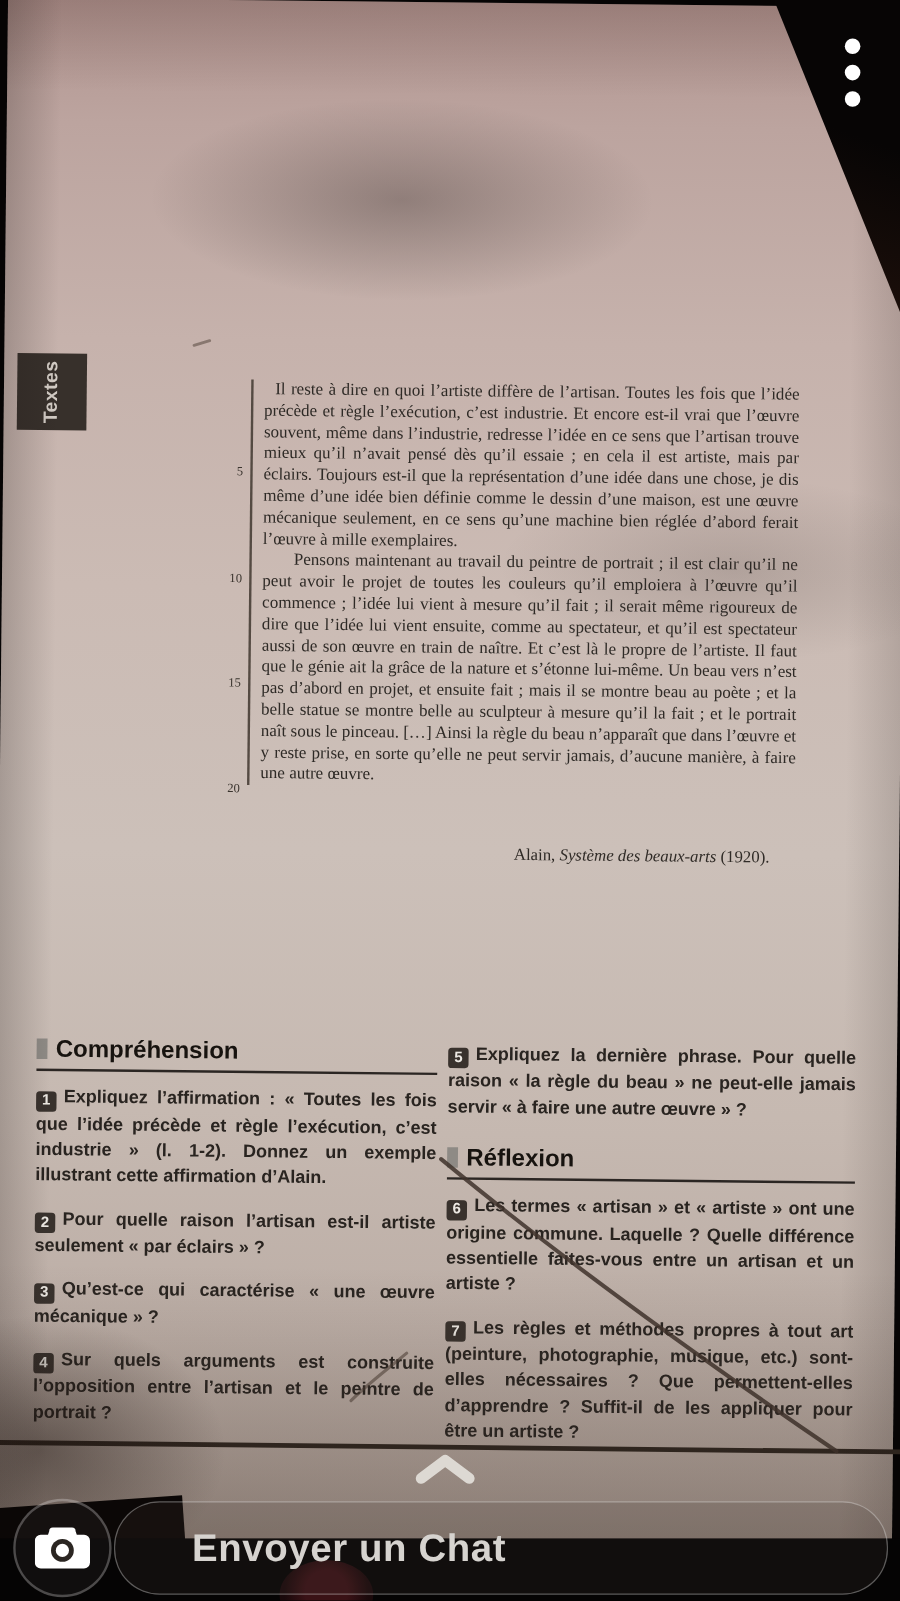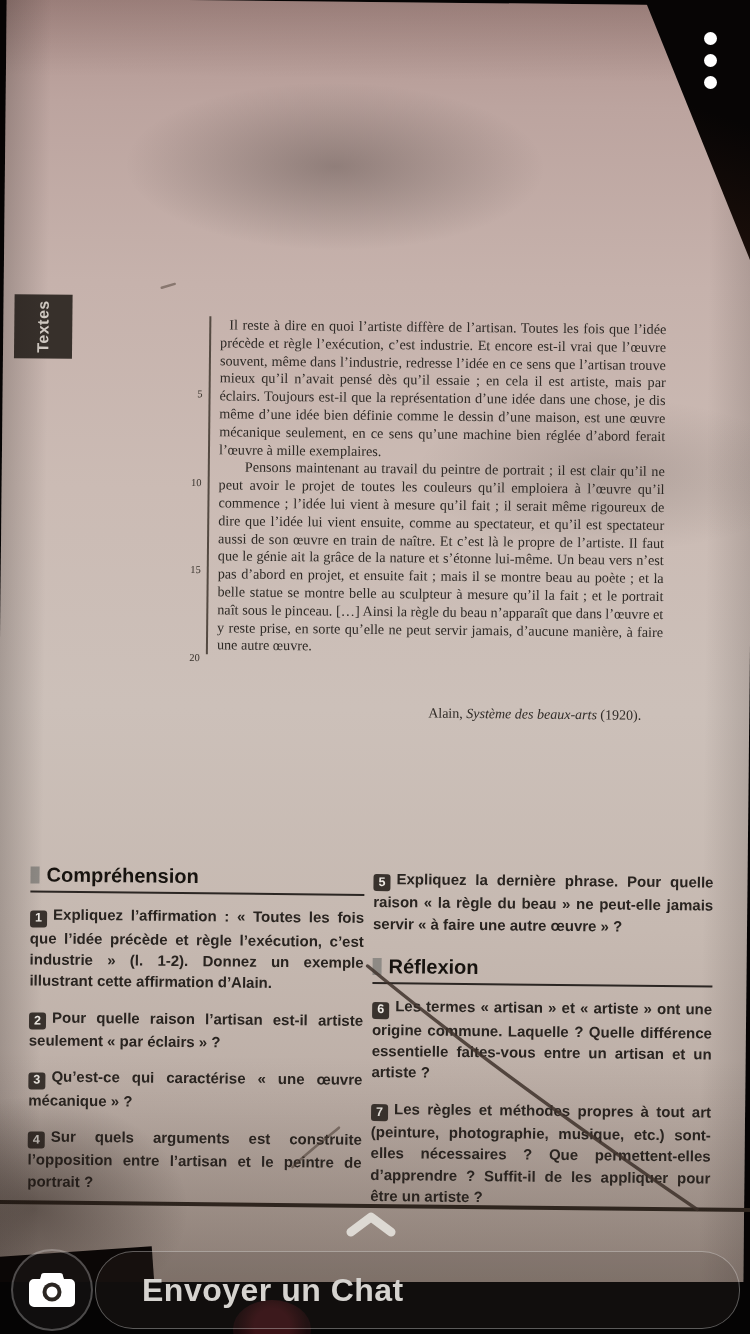--- a/index.html
+++ b/index.html
@@ -61,21 +61,21 @@
   .menu-dots{position:absolute;left:702px;top:32px;width:16px;height:62px;cursor:pointer;}
   .menu-dots i{position:absolute;left:2px;width:13px;height:13px;border-radius:50%;background:#fff;}
   .menu-dots i:nth-child(1){top:0;} .menu-dots i:nth-child(2){top:22px;} .menu-dots i:nth-child(3){top:44px;}
   .chevron-up{position:absolute;left:345px;top:1210px;}
   .cam-btn{position:absolute;left:11px;top:1249px;width:78px;height:78px;border-radius:50%;
       border:2px solid rgba(255,255,255,.25);background:rgba(120,110,104,.10);
       display:flex;align-items:center;justify-content:center;}
   .chat-pill{position:absolute;left:95px;top:1251px;width:643px;height:76px;border-radius:38px;
       border:1.5px solid rgba(255,255,255,.32);background:rgba(70,62,58,.18);
       display:flex;align-items:center;}
-  .chat-pill .ph{color:#d6d3cf;font-size:32px;font-weight:bold;margin-left:46px;
+  .chat-pill .ph{color:#d6d3cf;font-size:32px;font-weight:bold;margin-left:64px;
       letter-spacing:.5px;white-space:nowrap;}
 </style>
 </head>
 <body>
 
 <div class="screen">
 
   <div class="photo">
     <div class="paper">
 

